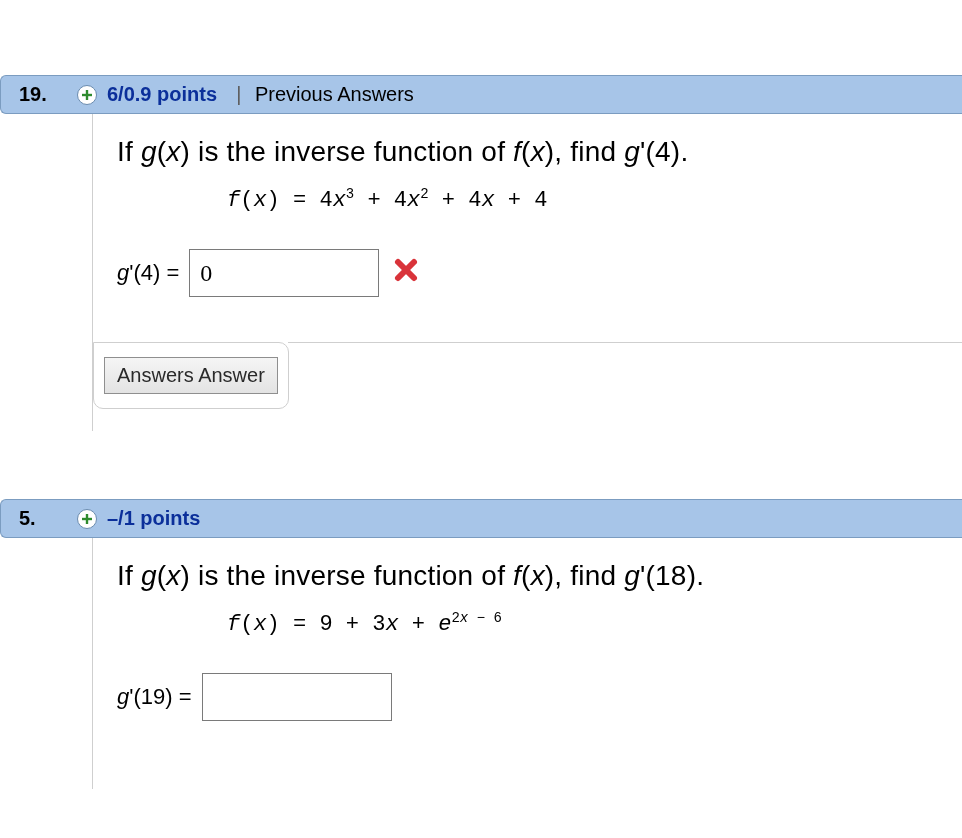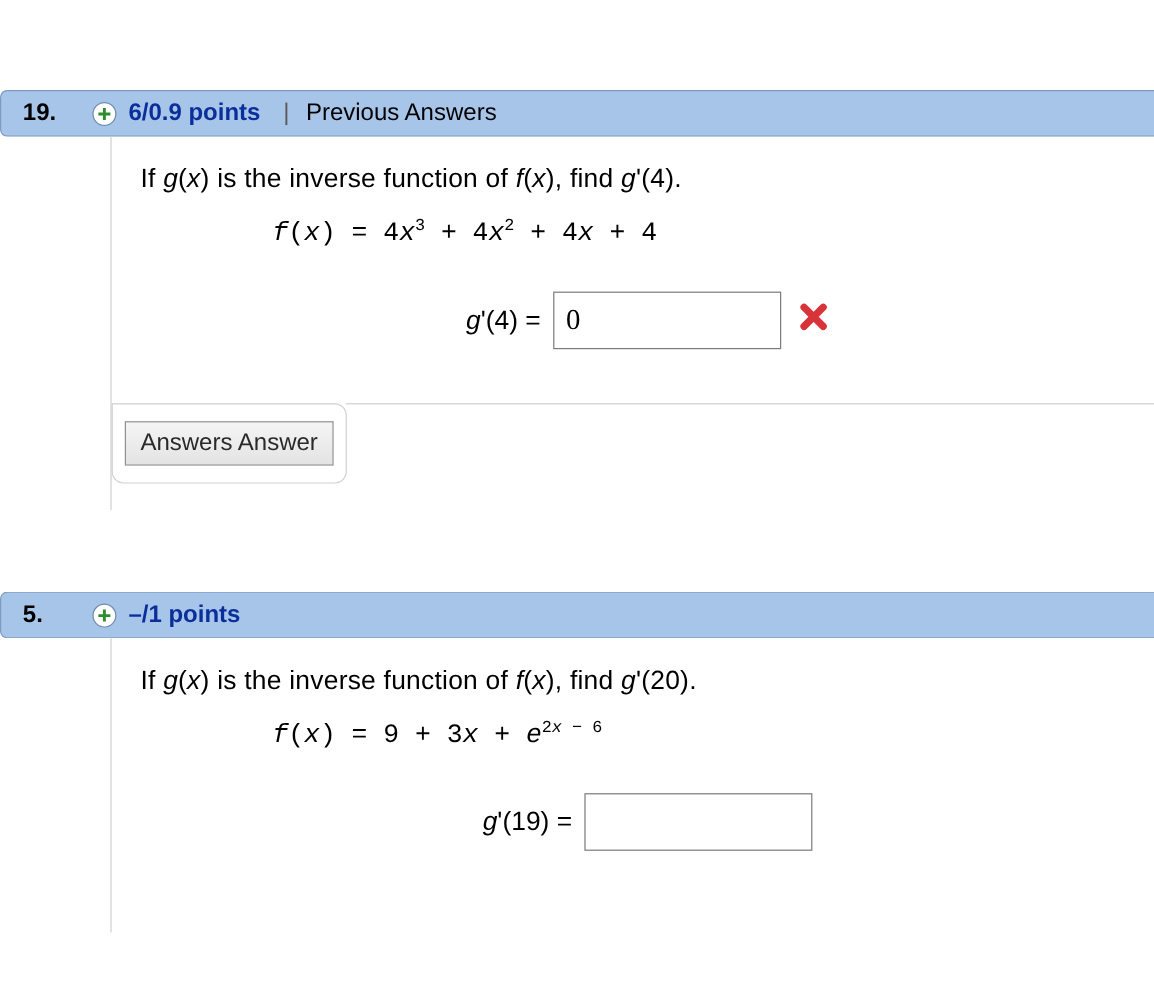--- a/index.html
+++ b/index.html
@@ -60,41 +60,40 @@
     }
     .content {
       margin-left: 92px;
       border-left: 1px solid #cfcfcf;
       padding: 22px 0 22px 24px;
       font-size: 22px;
       color: #000;
     }
     .prompt {
       font-family: Verdana, Geneva, sans-serif;
-      font-size: 22px;
+      font-size: 28px;
       letter-spacing: 0.2px;
       margin-bottom: 14px;
     }
     .prompt i, .prompt .mi { font-style: italic; }
     .formula-line {
       font-family: Liberation Mono, monospace;
       font-size: 22px;
       margin-left: 110px;
       margin-bottom: 36px;
       margin-top: 20px;
     }
     .formula-line i { font-style: italic; }
     sup { font-size: 14px; vertical-align: super; line-height: 0; }
     .answer-row {
       display: flex;
       align-items: center;
       font-family: Verdana, Geneva, sans-serif;
       font-size: 22px;
       margin-bottom: 46px;
-      justify-content: center;
     }
     .answer-label i { font-style: italic; }
     .answer-input {
       width: 190px;
       height: 48px;
       font-size: 24px;
       padding: 4px 10px;
       border: 1px solid #7a7a7a;
       margin-left: 10px;
       font-family: "Times New Roman", serif;
@@ -183,21 +182,21 @@
       <svg width="12" height="12" viewBox="0 0 12 12">
         <line x1="6" y1="1" x2="6" y2="11" stroke="#2e8b2e" stroke-width="2.4"></line>
         <line x1="1" y1="6" x2="11" y2="6" stroke="#2e8b2e" stroke-width="2.4"></line>
       </svg>
     </span>
     <span class="points">–/1 points</span>
   </div>
 
   <div class="content">
     <div class="prompt">
-      <span>If </span><i>g</i><span>(</span><i>x</i><span>)</span><span> is the inverse function of </span><i>f</i><span>(</span><i>x</i><span>)</span><span>, find  </span><i>g</i><span>'(20).</span>
+      <span>If </span><i>g</i><span>(</span><i>x</i><span>)</span><span> is the inverse function of </span><i>f</i><span>(</span><i>x</i><span>)</span><span>, find  </span><i>g</i><span>'(18).</span>
     </div>
     <div class="formula-line">
       <i>f</i><span>(</span><i>x</i><span>)</span><span> = 9 + 3</span><i>x</i><span> + </span><i>e</i><sup><span>2</span><i>x</i><span> − 6</span></sup>
     </div>
     <div class="answer-row">
       <span class="answer-label"><i>g</i><span>'(19) =</span></span>
       <input class="answer-input" type="text" value="" style="">
     </div>
   </div>
 </div>

